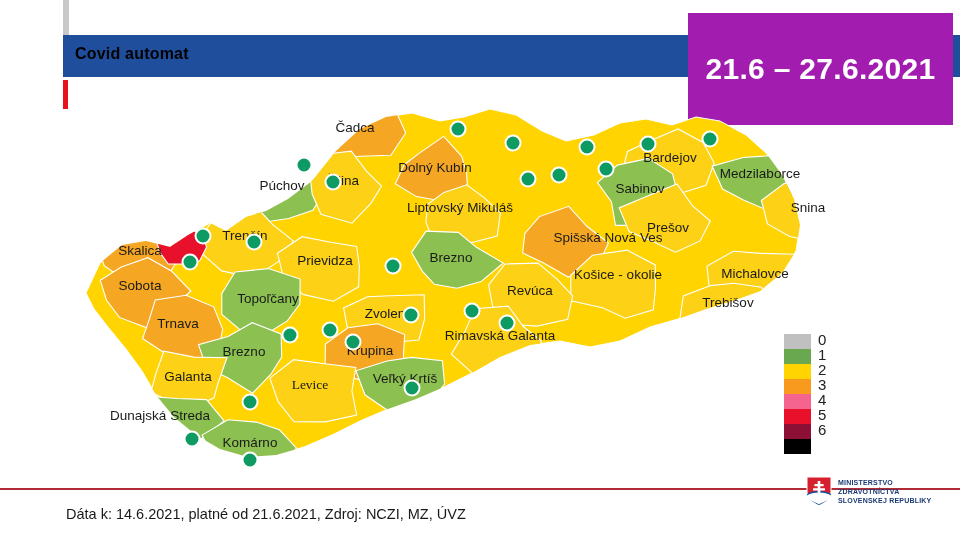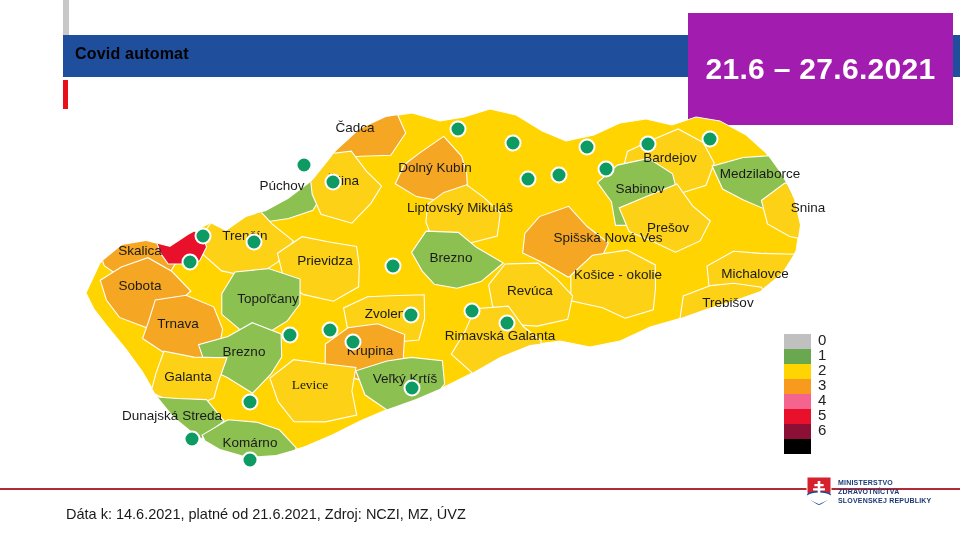--- a/index.html
+++ b/index.html
@@ -174,21 +174,21 @@
         <div class="dist-label" style="left: 695px; top: 178px;">Michalovce</div>
         <div class="dist-label" style="left: 470px; top: 195px;">Revúca</div>
         <div class="dist-label" style="left: 668px; top: 207px;">Trebišov</div>
         <div class="dist-label" style="left: 325px; top: 218px;">Zvolen</div>
         <div class="dist-label" style="left: 310px; top: 255px;">Krupina</div>
         <div class="dist-label" style="left: 184px; top: 256px;">Brezno</div>
         <div class="dist-label" style="left: 440px; top: 240px;">Rimavská Galanta</div>
         <div class="dist-label" style="left: 128px; top: 281px;">Galanta</div>
         <div class="dist-label" style="left: 250px; top: 290px; font-family: Liberation Serif, serif;">Levice</div>
         <div class="dist-label" style="left: 345px; top: 283px;">Veľký Krtíš</div>
-        <div class="dist-label" style="left: 112px; top: 320px; text-align: center;">Dunajská Streda</div>
+        <div class="dist-label" style="left: 100px; top: 320px; text-align: center;">Dunajská Streda</div>
         <div class="dist-label" style="left: 190px; top: 347px;">Komárno</div>
       </div>
     <div id="dot-layer">
         <div class="dot" style="left: 244px; top: 70px; background: rgb(13, 155, 99);"></div>
         <div class="dot" style="left: 273px; top: 87px; background: rgb(13, 155, 99);"></div>
         <div class="dot" style="left: 398px; top: 34px; background: rgb(13, 155, 99);"></div>
         <div class="dot" style="left: 453px; top: 48px; background: rgb(13, 155, 99);"></div>
         <div class="dot" style="left: 527px; top: 52px; background: rgb(13, 155, 99);"></div>
         <div class="dot" style="left: 468px; top: 84px; background: rgb(13, 155, 99);"></div>
         <div class="dot" style="left: 499px; top: 80px; background: rgb(13, 155, 99);"></div>

